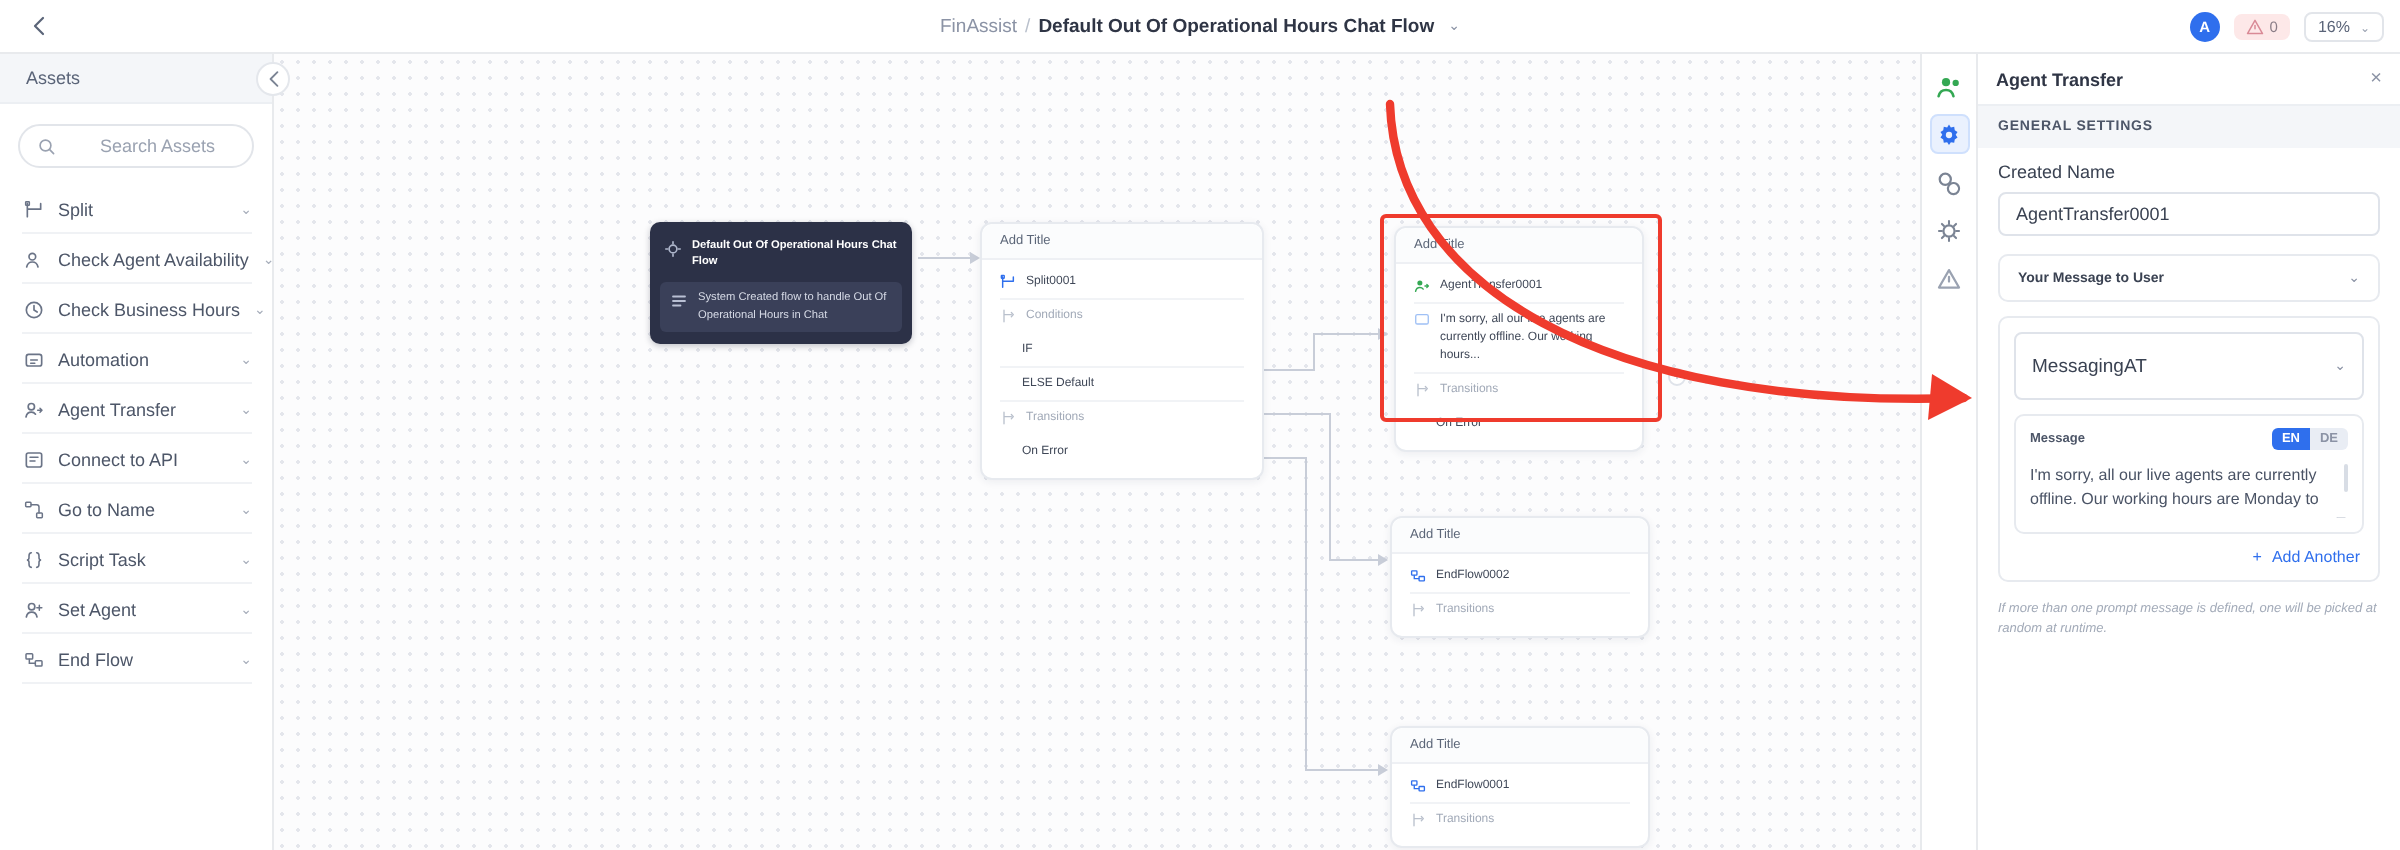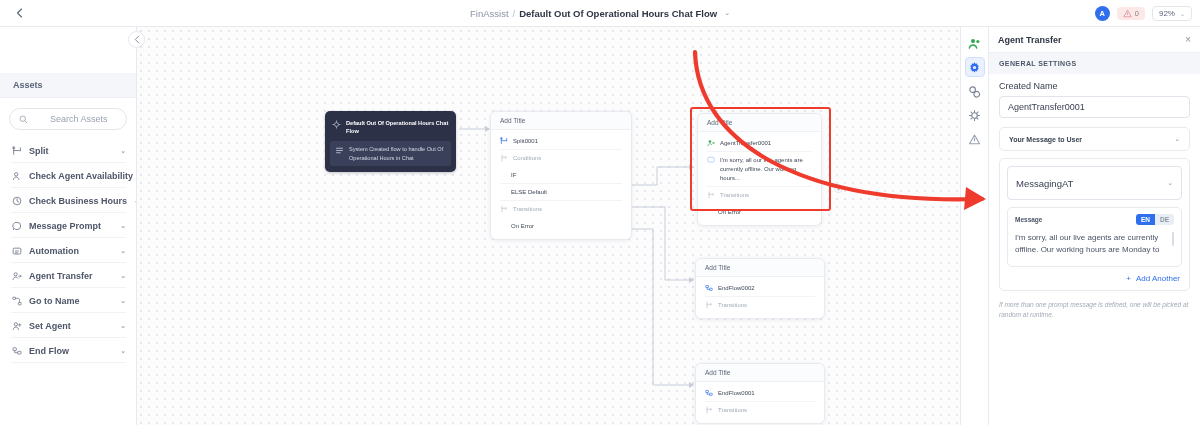--- a/index.html
+++ b/index.html
@@ -68,23 +68,22 @@
     width: 137px; min-width: 137px;
     background: #ffffff;
     border-right: 1px solid #e8eaed;
     display: flex; flex-direction: column;
     position: relative;
   }
   .sidebar-head {
     height: 25px; background: #f4f6f9;
     display: flex; align-items: center;
     padding-left: 13px;
-    font-size: 9px; color: #5a6478; font-weight: 700;
+    font-size: 9px; color: #5a6478; font-weight: 400;
     border-bottom: 1px solid #eceff3;
-    margin-top: 46px;
   }
   .collapse-pill {
     position: absolute; right: -9px; top: 4px;
     width: 17px; height: 17px; border-radius: 50%;
     background: #fff; border: 1px solid #e4e7ec;
     display: flex; align-items: center; justify-content: center;
     font-size: 8px; color: #7b8494; cursor: pointer; z-index: 6;
   }
   .search-wrap { padding: 10px 9px 6px 9px; }
   .search-box {
@@ -97,21 +96,20 @@
     border: 0; outline: 0; font-size: 9px; color: #50586a;
     background: transparent; width: 100%;
     font-family: "Liberation Sans", sans-serif;
   }
   .search-input::placeholder { color: #9aa2b1; }
   .asset-list { padding: 2px 0 0 0; overflow: hidden; }
   .asset-item {
     height: 25px; display: flex; align-items: center;
     padding: 0 10px 0 11px; gap: 7px; cursor: pointer;
     position: relative;
-    font-weight: bold;
   }
   .asset-item::after {
     content: ""; position: absolute; left: 11px; right: 10px; bottom: 0;
     height: 1px; background: #f0f2f5;
   }
   .asset-icon { width: 11px; height: 11px; flex: 0 0 auto; color: #6b7governor; color: #6b7487; display: flex; align-items: center; justify-content: center; }
   .asset-label { font-size: 9px; color: #4d5costa; color: #4d5668; flex: 1; white-space: nowrap; }
   .asset-chev { font-size: 7px; color: #a7aebb; }
 
   
@@ -281,21 +279,21 @@
     <div class="topbar-right">
       <div class="avatar">A</div>
       <div class="warn-badge">
         <svg class="tri" viewBox="0 0 12 12" fill="none">
           <path d="M6 1.6L11 10.4H1L6 1.6z" stroke="#d98a96" stroke-width="1" stroke-linejoin="round"></path>
           <path d="M6 5v2.2" stroke="#d98a96" stroke-width="1" stroke-linecap="round"></path>
         </svg>
         <span class="cnt">0</span>
       </div>
       <div class="zoom-sel">
-        <span>92%</span>
+        <span>16%</span>
         <span class="chev">⌄</span>
       </div>
     </div>
   </div>
 
   <div class="body">
 
     <div class="sidebar">
       <div class="sidebar-head">Assets</div>
       <div class="collapse-pill">
@@ -340,29 +338,20 @@
           <span class="asset-icon">
             <svg width="10" height="10" viewBox="0 0 12 12" fill="none">
               <circle cx="6" cy="6" r="4.6" stroke="#6b7487" stroke-width="1"></circle>
               <path d="M6 3.3V6l1.9 1.2" stroke="#6b7487" stroke-width="1" stroke-linecap="round"></path>
             </svg>
           </span>
           <span class="asset-label">Check Business Hours</span>
           <span class="asset-chev">⌄</span>
         </div>
 
-        <div class="asset-item">
-          <span class="asset-icon">
-            <svg width="10" height="10" viewBox="0 0 12 12" fill="none">
-              <path d="M6 1.6a4.4 4.4 0 110 8.8 4.4 4.4 0 01-3.2-1.4L1.6 10.4l.5-1.5A4.4 4.4 0 016 1.6z" stroke="#6b7487" stroke-width="1" stroke-linejoin="round"></path>
-            </svg>
-          </span>
-          <span class="asset-label">Message Prompt</span>
-          <span class="asset-chev">⌄</span>
-        </div>
 
         <div class="asset-item">
           <span class="asset-icon">
             <svg width="10" height="10" viewBox="0 0 12 12" fill="none">
               <rect x="1.4" y="2.6" width="9.2" height="7" rx="1.4" stroke="#6b7487" stroke-width="1"></rect>
               <path d="M4 6h4M4 8h2.5" stroke="#6b7487" stroke-width=".9" stroke-linecap="round"></path>
             </svg>
           </span>
           <span class="asset-label">Automation</span>
           <span class="asset-chev">⌄</span>
@@ -373,33 +362,53 @@
             <svg width="10" height="10" viewBox="0 0 12 12" fill="none">
               <circle cx="4.4" cy="4" r="1.9" stroke="#6b7487" stroke-width="1"></circle>
               <path d="M1.2 10.2c.4-1.9 1.7-2.9 3.2-2.9 1 0 1.9.4 2.5 1.2" stroke="#6b7487" stroke-width="1" stroke-linecap="round"></path>
               <path d="M8.2 6.2h2.6M9.6 5l1.2 1.2-1.2 1.2" stroke="#6b7487" stroke-width=".9" stroke-linecap="round" stroke-linejoin="round"></path>
             </svg>
           </span>
           <span class="asset-label">Agent Transfer</span>
           <span class="asset-chev">⌄</span>
         </div>
 
+        <div class="asset-item">
+          <span class="asset-icon">
+            <svg width="10" height="10" viewBox="0 0 12 12" fill="none">
+              <rect x="1.4" y="1.8" width="9.2" height="8.4" rx="1.2" stroke="#6b7487" stroke-width="1"></rect>
+              <path d="M3.6 4.4h4.8M3.6 6.6h3" stroke="#6b7487" stroke-width=".9" stroke-linecap="round"></path>
+            </svg>
+          </span>
+          <span class="asset-label">Connect to API</span>
+          <span class="asset-chev">⌄</span>
+        </div>
 
         <div class="asset-item">
           <span class="asset-icon">
             <svg width="10" height="10" viewBox="0 0 12 12" fill="none">
               <rect x="1" y="1.4" width="3.2" height="2.6" rx=".5" stroke="#6b7487" stroke-width=".9"></rect>
               <rect x="7.6" y="7.8" width="3.4" height="2.8" rx=".5" stroke="#6b7487" stroke-width=".9"></rect>
               <path d="M4.4 2.8h3.2c.9 0 1.4.6 1.4 1.4v3.4" stroke="#6b7487" stroke-width=".9" stroke-linecap="round"></path>
             </svg>
           </span>
           <span class="asset-label">Go to Name</span>
           <span class="asset-chev">⌄</span>
         </div>
 
+        <div class="asset-item">
+          <span class="asset-icon">
+            <svg width="10" height="10" viewBox="0 0 12 12" fill="none">
+              <path d="M4.4 1.6C3.2 1.6 3 2.6 3 3.6v1c0 .8-.5 1.4-1.3 1.4.8 0 1.3.6 1.3 1.4v1c0 1 .2 2 1.4 2" stroke="#6b7487" stroke-width=".95" stroke-linecap="round"></path>
+              <path d="M7.6 1.6C8.8 1.6 9 2.6 9 3.6v1c0 .8.5 1.4 1.3 1.4-.8 0-1.3.6-1.3 1.4v1c0 1-.2 2-1.4 2" stroke="#6b7487" stroke-width=".95" stroke-linecap="round"></path>
+            </svg>
+          </span>
+          <span class="asset-label">Script Task</span>
+          <span class="asset-chev">⌄</span>
+        </div>
 
         <div class="asset-item">
           <span class="asset-icon">
             <svg width="10" height="10" viewBox="0 0 12 12" fill="none">
               <circle cx="4.6" cy="4" r="1.9" stroke="#6b7487" stroke-width="1"></circle>
               <path d="M1.4 10.2c.4-1.9 1.7-2.9 3.2-2.9s2.8 1 3.2 2.9" stroke="#6b7487" stroke-width="1" stroke-linecap="round"></path>
               <path d="M9.2 3.2v3M7.7 4.7h3" stroke="#6b7487" stroke-width=".9" stroke-linecap="round"></path>
             </svg>
           </span>
           <span class="asset-label">Set Agent</span>

